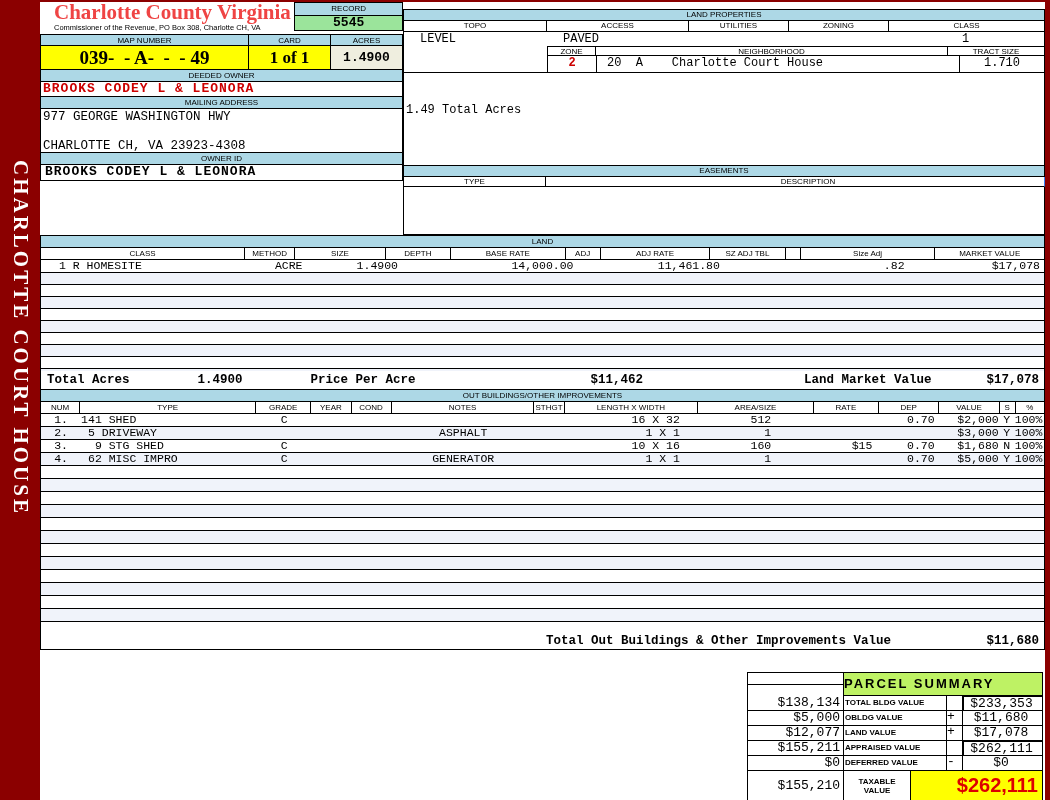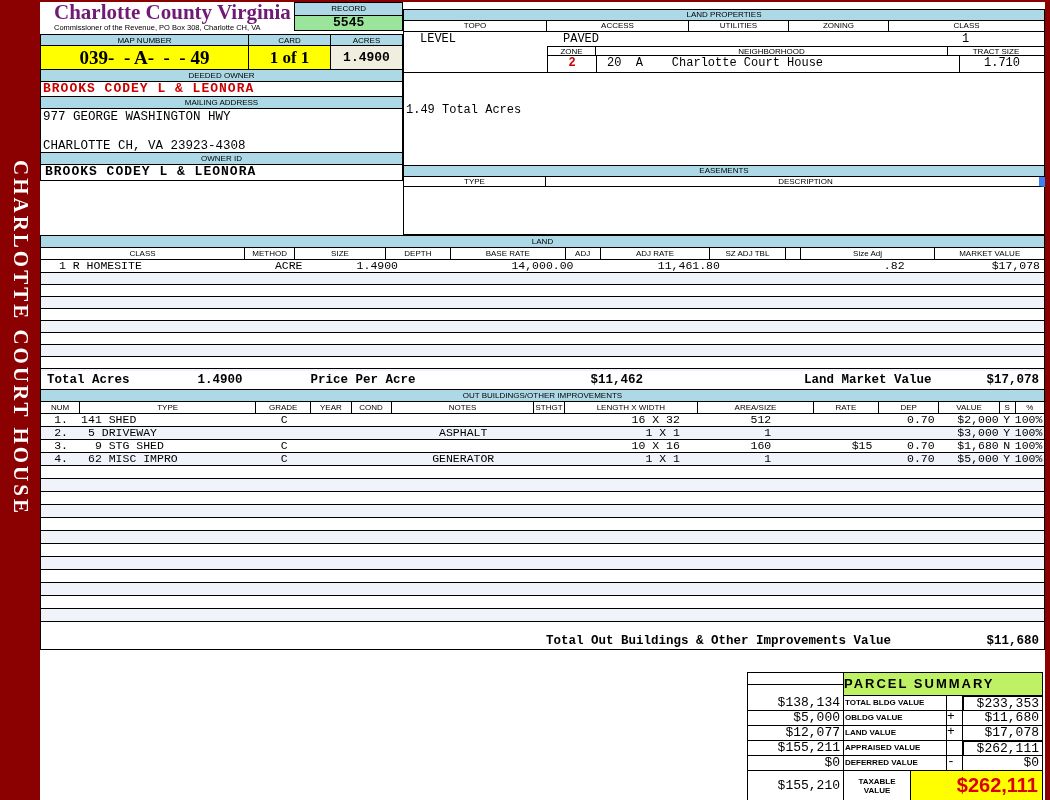--- a/index.html
+++ b/index.html
@@ -14,21 +14,21 @@
   .mono{font-family:"Liberation Mono","DejaVu Sans Mono",monospace;}
   .pre{white-space:pre;}
 
   
   .top{display:flex;background:#fff;}
   .left-block{width:363px;flex:none;display:flex;flex-direction:column;background:#fff;}
   .right-block{flex:1;display:flex;flex-direction:column;background:#fff;padding-top:7px;}
 
   .title-row{display:flex;height:32px;}
   .title-wrap{width:250px;padding-left:14px;}
-  .county-title{font-family:"Liberation Serif",serif;font-weight:bold;font-size:21px;line-height:21px;color:#701a75;}
+  .county-title{font-family:"Liberation Serif",serif;font-weight:bold;font-size:21px;line-height:21px;color:#ef4444;}
   .county-sub{font-size:7.5px;color:#000;margin-top:0;}
   .record-box{width:113px;margin-left:auto;display:flex;flex-direction:column;}
   .record-hdr{height:12px;line-height:12px;}
   .record-val{height:14px;background:#9BE49B;border:1px solid #000;border-top:none;text-align:center;font-weight:bold;font-size:13px;line-height:14px;}
 
   .map-hdr-row{display:flex;height:12px;}
   .map-hdr-row .bar{line-height:12px;height:12px;box-sizing:border-box;border-right:none;}
   .map-hdr-row .bar:last-child{border-right:1px solid #000;}
   .c-map{width:208px;}.c-card{width:82px;}.c-acres{width:73px;}
   .map-val-row{display:flex;height:24px;}
@@ -60,21 +60,21 @@
   .zone-val-row{display:flex;height:16px;border-left:1px solid #000;border-right:1px solid #000;border-bottom:1px solid #000;font-size:12px;}
   .zone-val-row .sp{width:143px;}
   .zone-val-row .zv{width:48px;text-align:center;color:#CC0000;font-weight:bold;border-left:1px solid #000;}
   .zone-val-row .nb{width:352px;padding-left:10px;border-left:1px solid #000;}
   .zone-val-row .tr{flex:1;text-align:center;border-left:1px solid #000;}
 
   .notes-box{height:92px;border:1px solid #000;border-top:none;font-size:12px;}
   .note-text{margin-top:30px;padding-left:2px;}
   .ease-hdr{display:flex;height:10px;}
   .ease-hdr>div{box-sizing:border-box;border:1px solid #000;border-top:none;border-right:none;font-size:8px;text-align:center;line-height:9px;}
-  .ease-hdr>div:last-child{border-right:6px solid #3b82f6;padding-left:26px;}
+  .ease-hdr>div:last-child{border-right:1px solid #3b82f6;padding-left:26px;}
   .e-type{width:142px;}.e-desc{flex:1;}
   .ease-body{height:47px;border:1px solid #000;border-top:none;}
 
   .gap9{height:9px;background:#8B0000;}
 
   
   .sect{background:#fff;display:flex;flex-direction:column;}
   .t-hdr{display:flex;height:12px;background:#fff;}
   .t-hdr>div{box-sizing:border-box;border-bottom:1px solid #000;border-right:1px solid #000;font-size:8px;text-align:center;line-height:11px;overflow:hidden;}
   .t-hdr>div:first-child{border-left:1px solid #000;}
@@ -105,21 +105,21 @@
   .ps-hdr{display:flex;height:24px;}
   .ps-hdr-left{width:97px;display:flex;flex-direction:column;}
   .ps-hdr-left>div{flex:1;border:1px solid #000;border-bottom:none;background:#fff;}
   .ps-hdr-left>div:last-child{border-top:1px solid #000;}
   .ps-title{flex:1;background:#bef264;border:1px solid #000;border-left:none;font-weight:bold;font-size:13px;letter-spacing:2px;line-height:22px;}
   .ps-row{display:flex;height:15px;}
   .ps-row>div{box-sizing:border-box;border:1px solid #000;border-top:none;}
   .ps-left{width:97px;text-align:right;font-size:13px;line-height:13px;padding-right:3px;background:#fff;}
   .ps-label{width:103px;font-size:8px;font-weight:bold;line-height:13px;padding-left:1px;border-left:none !important;background:#fff;}
   .ps-op{width:15px;font-size:13px;line-height:12px;border-left:none !important;border-right:none !important;background:#fff;}
-  .ps-val{flex:1;text-align:right;font-size:13px;line-height:13px;padding-right:3px;background:#fff;}
+  .ps-val{flex:1;text-align:center;font-size:13px;line-height:13px;padding-right:3px;background:#fff;}
   .ps-row.hv .ps-val{border-left:2px solid #000;border-top:2px solid #000;margin-top:-1px;}
   .ps-tax{display:flex;height:30px;}
   .ps-tax>div{box-sizing:border-box;border:1px solid #000;border-top:none;}
   .tax-left{width:97px;text-align:right;font-size:13px;padding-right:3px;display:flex;align-items:center;justify-content:flex-end;background:#fff;}
   .tax-label{width:67px;font-size:8px;font-weight:bold;text-align:center;display:flex;flex-direction:column;justify-content:center;border-left:none !important;background:#fff;}
   .tax-val{flex:1;background:#FFFF00;color:#DD0000;font-weight:bold;font-size:20px;text-align:right;padding-right:4px;display:flex;align-items:center;justify-content:flex-end;border-left:none !important;}  .m2{margin-left:68px;}
 </style>
 </head>
 <body>
 

